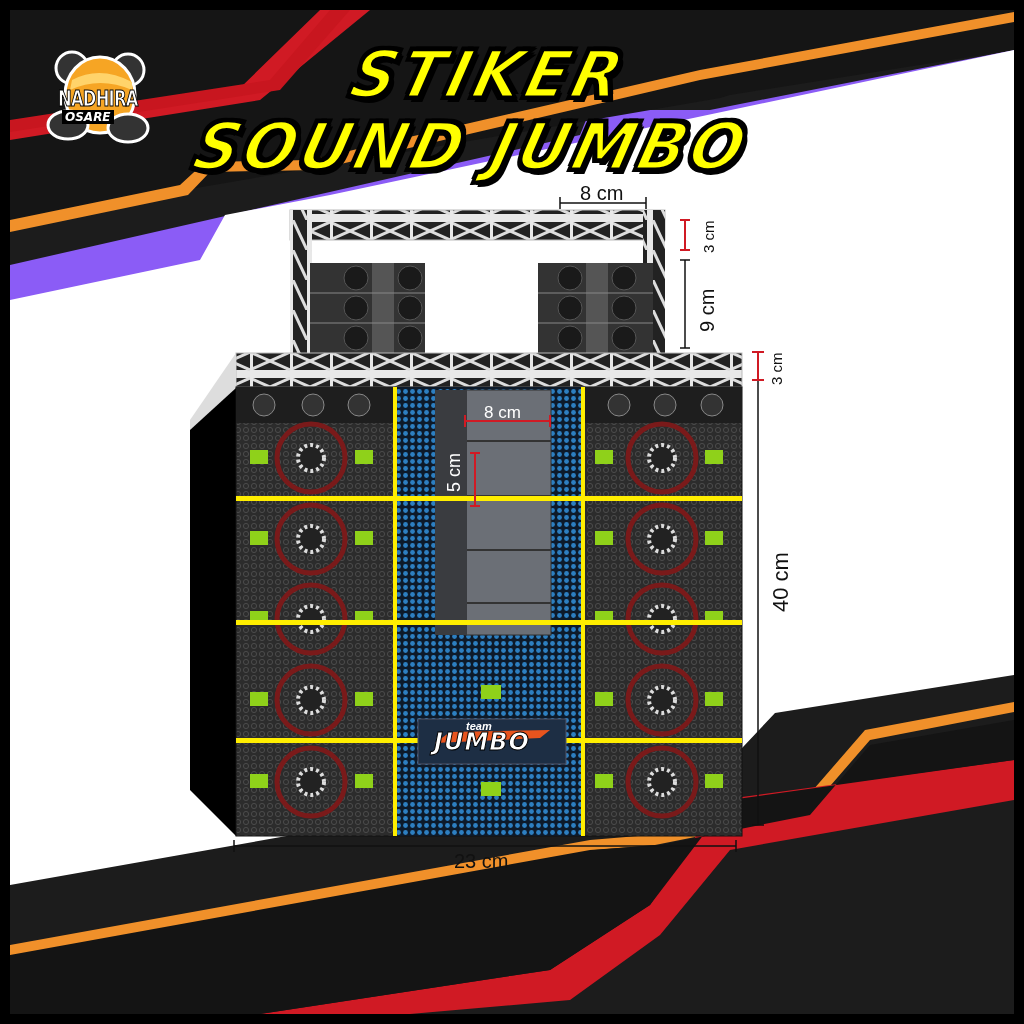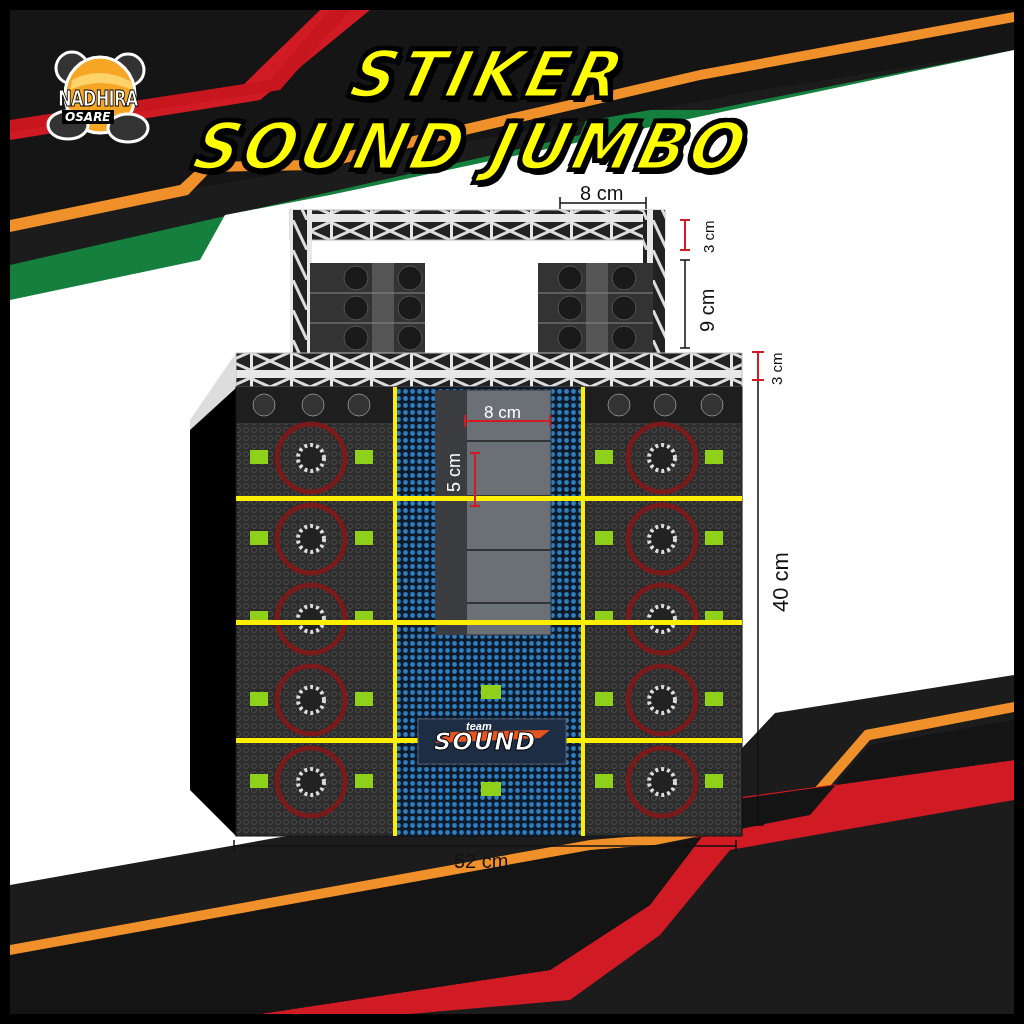--- a/index.html
+++ b/index.html
@@ -1,17 +1,17 @@
 <!DOCTYPE html>
 <html><head>
 <meta charset="utf-8">
 <style>
   html,body{margin:0;padding:0;}
   body{width:1024px;height:1024px;position:relative;overflow:hidden;background:#000;font-family:"Liberation Sans",sans-serif;}
-  .canvas{position:absolute;left:10px;top:10px;width:1004px;height:1004px;background:#15803d;overflow:hidden;}
+  .canvas{position:absolute;left:10px;top:10px;width:1004px;height:1004px;background:#8b5cf6;overflow:hidden;}
   svg.bg{position:absolute;left:0;top:0;}
   .title{position:absolute;font-family:"DejaVu Sans",sans-serif;font-weight:900;font-style:italic;color:#ffff00;letter-spacing:4px;
     -webkit-text-stroke:3px #000;text-shadow:0 0 0 #000, 3px 3px 0 #000,-3px -3px 0 #000,3px -3px 0 #000,-3px 3px 0 #000,5px 5px 0 #000;
     transform:skewX(-14deg) scaleY(1.05);}
   .t1{left:343px;top:28px;font-size:62px;}
   .t2{left:186px;top:100px;font-size:62px;}
   .logo{position:absolute;left:30px;top:30px;width:110px;height:110px;}
   .logo-text{position:absolute;left:18px;top:47px;font-family:"DejaVu Sans",sans-serif;font-weight:900;font-size:21px;color:#fff;
     -webkit-text-stroke:1px #000;letter-spacing:-1px;transform:scaleX(0.78);transform-origin:left;}
   .logo-sub{position:absolute;left:22px;top:70px;font-family:"DejaVu Sans",sans-serif;font-weight:900;font-style:italic;font-size:12px;color:#fff;background:#000;padding:0 3px;}
@@ -237,17 +237,17 @@
   <div class="title t1">STIKER</div>
   <div class="title t2">SOUND JUMBO</div>
 
   <div class="dim" style="left:570px;top:172px;">8 cm</div>
   <div class="dim vt" style="left:690px;top:243px;font-size:15px;">3 cm</div>
   <div class="dim vt" style="left:686px;top:322px;">9 cm</div>
   <div class="dim vt" style="left:758px;top:375px;font-size:15px;">3 cm</div>
   <div class="dim" style="left:474px;top:393px;color:#fff;font-size:17px;">8 cm</div>
   <div class="dim vt" style="left:434px;top:482px;color:#fff;font-size:18px;">5 cm</div>
   <div class="dim vt" style="left:758px;top:602px;font-size:22px;">40 cm</div>
-  <div class="dim" style="left:444px;top:840px;">52 cm</div>
+  <div class="dim" style="left:444px;top:840px;">23 cm</div>
 
   <div style="position:absolute;left:456px;top:710px;color:#fff;font-style:italic;font-weight:bold;font-size:11px;text-align:center;">team</div>
-  <div style="position:absolute;left:424px;top:718px;color:#fff;font-family:'DejaVu Sans',sans-serif;font-style:italic;font-weight:900;font-size:24px;-webkit-text-stroke:1px #000;letter-spacing:1px;">SOUND</div>
+  <div style="position:absolute;left:424px;top:718px;color:#fff;font-family:'DejaVu Sans',sans-serif;font-style:italic;font-weight:900;font-size:24px;-webkit-text-stroke:1px #000;letter-spacing:1px;">JUMBO</div>
 </div>
 
 </body></html>

